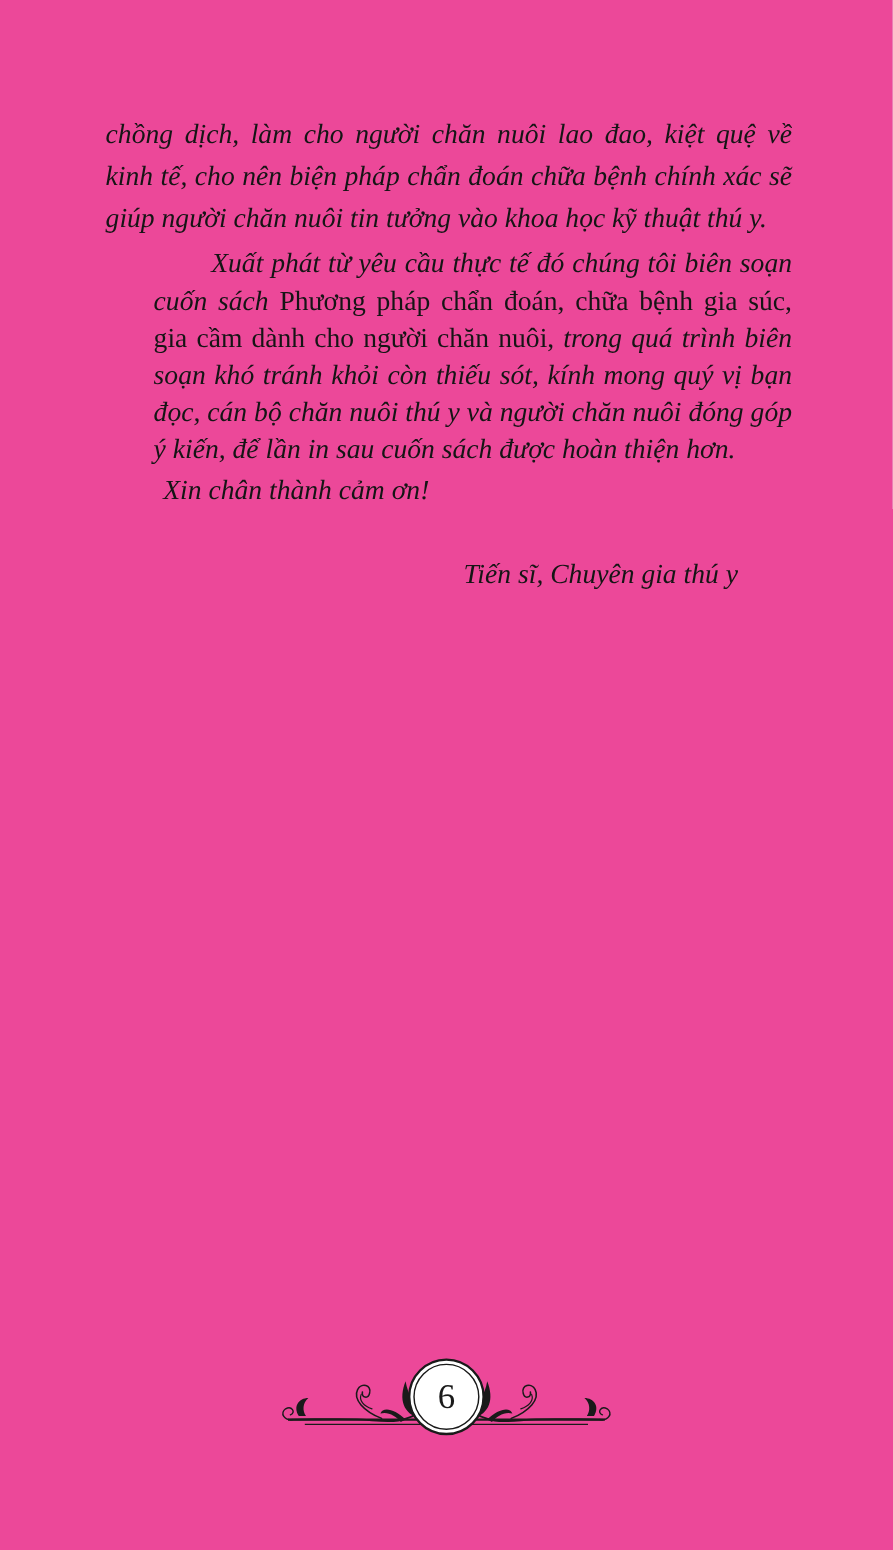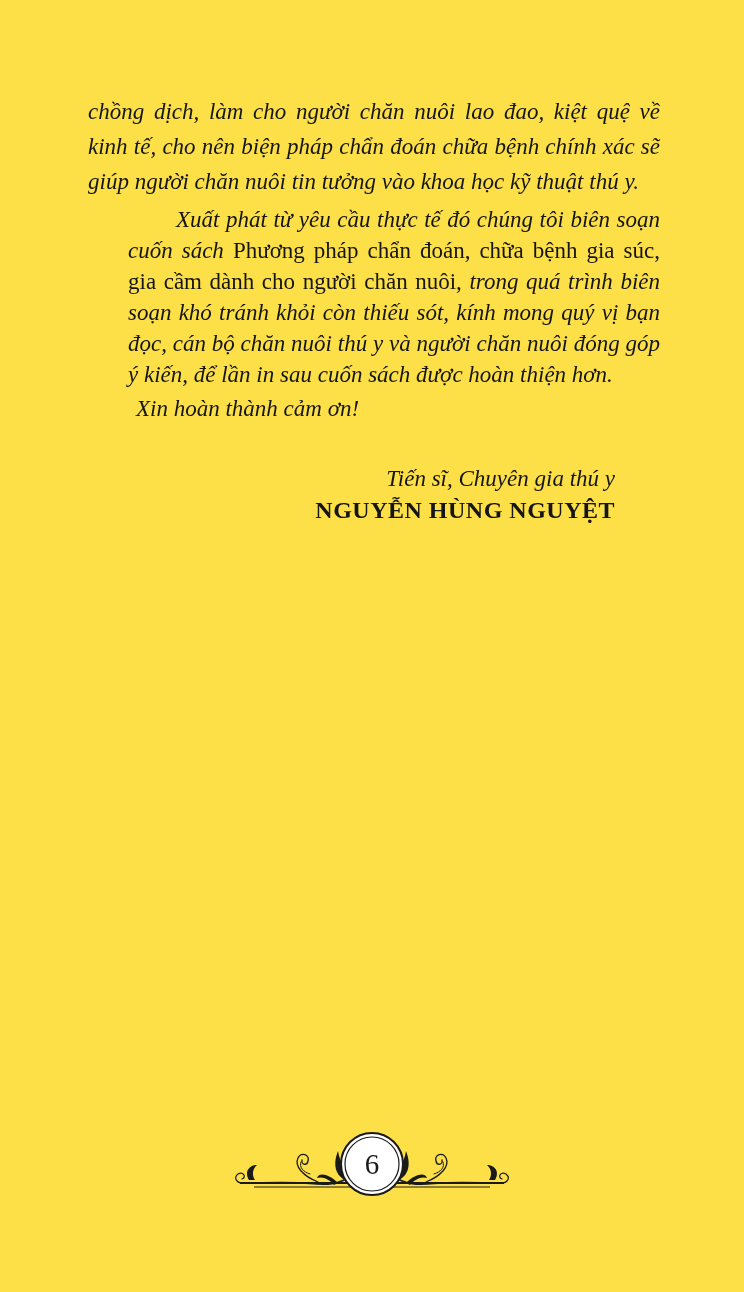--- a/index.html
+++ b/index.html
@@ -1,20 +1,20 @@
 <!DOCTYPE html>
 <html><head>
 <meta charset="utf-8">
 <style>
   html,body{margin:0;padding:0;background:#e8e8e8;}
   .page{
     position:relative;
     width:744px;height:1292px;
     margin:0 auto;
-    background:#fde047;
+    background:#ec4899;
     color:#151515;
     font-family:"Liberation Serif","DejaVu Serif",serif;
     overflow:hidden;
   }
   .content{
     position:absolute;
     left:88px;top:94px;
     width:572px;
   }
   .para{
@@ -24,21 +24,21 @@
     text-justify:inter-word;
   }
   .italic{font-style:italic;}
   .roman{font-style:normal;}
   .para1{line-height:35px;}
   .para2{line-height:31px;margin-top:5px;text-indent:48px;margin-left:40px;}
   .closing{line-height:31px;margin-top:3px;text-indent:48px;text-align:left;}
   .signature{
     width:fit-content;
     margin:40px 45px 0 auto;
-    text-align:right;
+    text-align:center;
   }
   .sig-title{
     font-style:italic;
     font-size:23px;
     line-height:30px;
     white-space:nowrap;
   }
   .sig-name{
     font-weight:bold;
     font-size:24px;
@@ -66,25 +66,24 @@
 <body>
 
 <div class="page">
 
   <main class="content">
 
     <p class="para para1 italic">chồng dịch, làm cho người chăn nuôi lao đao, kiệt quệ về kinh tế, cho nên biện pháp chẩn đoán chữa bệnh chính xác sẽ giúp người chăn nuôi tin tưởng vào khoa học kỹ thuật thú y.</p>
 
     <p class="para para2"><span class="italic">Xuất phát từ yêu cầu thực tế đó chúng tôi biên soạn cuốn sách </span><span class="roman">Phương pháp chẩn đoán, chữa bệnh gia súc, gia cầm dành cho người chăn nuôi, </span><span class="italic">trong quá trình biên soạn khó tránh khỏi còn thiếu sót, kính mong quý vị bạn đọc, cán bộ chăn nuôi thú y và người chăn nuôi đóng góp ý kiến, để lần in sau cuốn sách được hoàn thiện hơn.</span></p>
 
-    <p class="para closing italic">Xin hoàn thành cảm ơn!</p>
+    <p class="para closing italic">Xin chân thành cảm ơn!</p>
 
     <div class="signature">
       <div class="sig-title">Tiến sĩ, Chuyên gia thú y</div>
-      <div class="sig-name">NGUYỄN HÙNG NGUYỆT</div>
     </div>
 
   </main>
 
   <footer class="footer">
     <div class="ornament">
       <svg viewBox="0 0 280 80" xmlns="http://www.w3.org/2000/svg" aria-hidden="true">
         <g id="ornL" stroke="#1a1a1a" fill="none" stroke-linecap="round">
 
           <path d="M122 46 C104 60 88 56 70 55 C50 54 30 55 10 55" stroke-width="1.6"></path>

